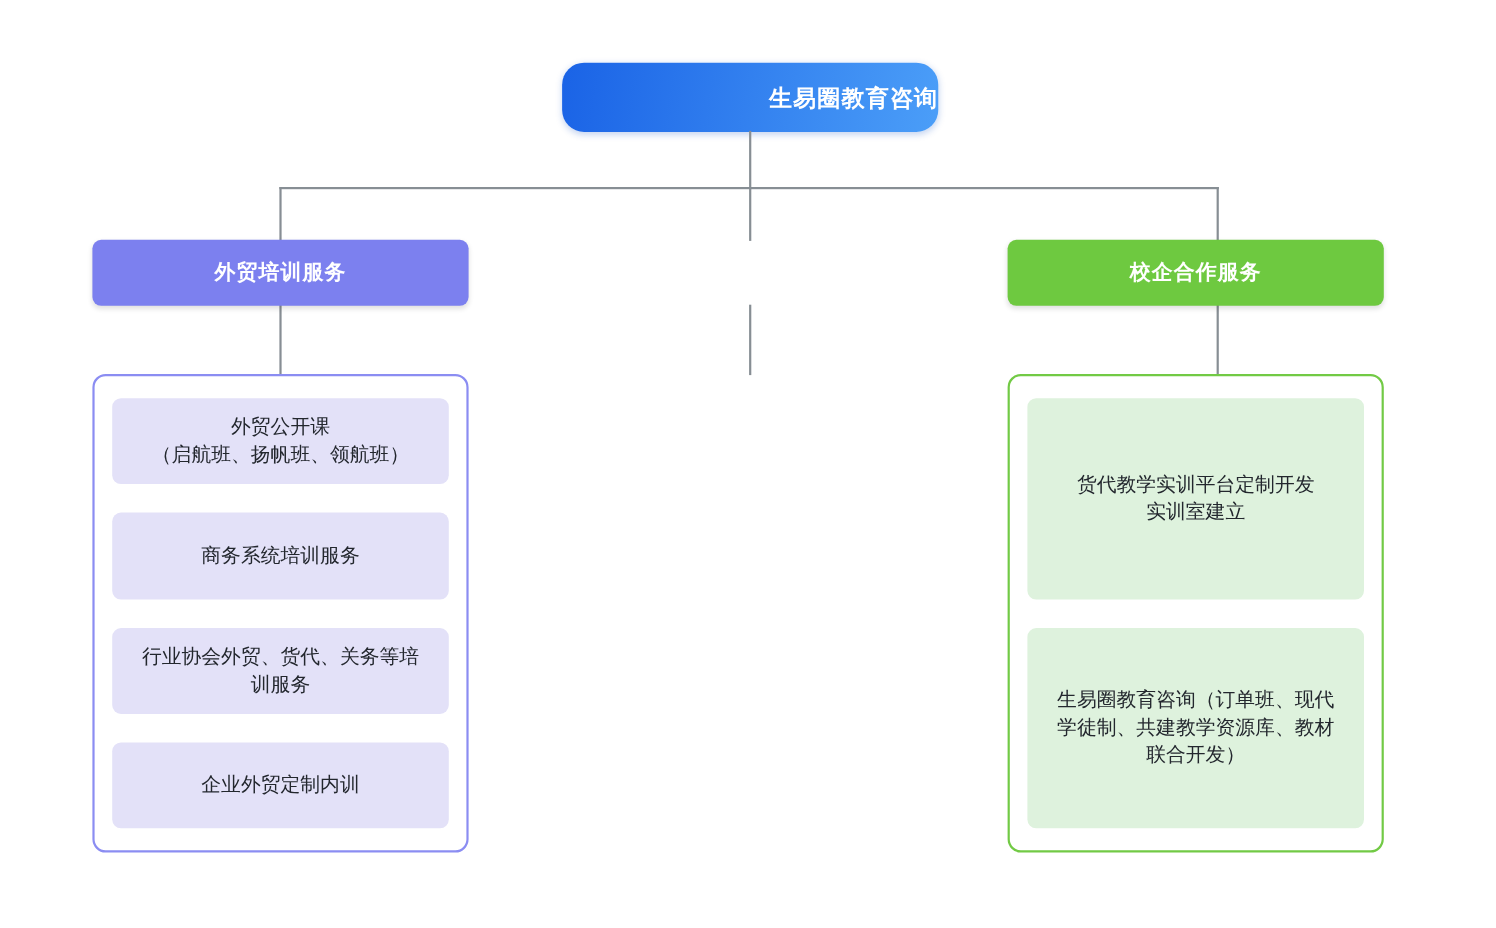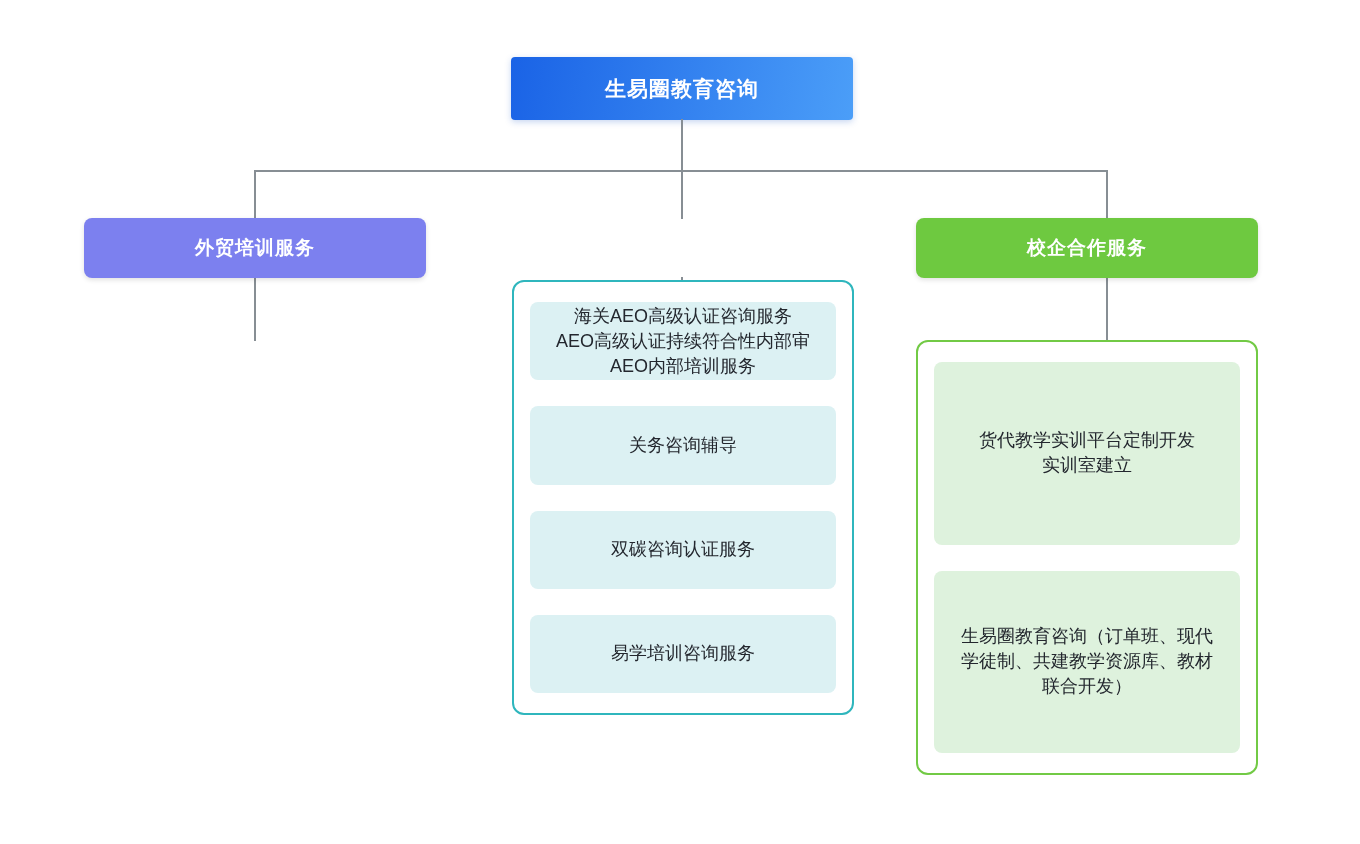--- a/index.html
+++ b/index.html
@@ -15,24 +15,24 @@
     background: #ffffff;
     overflow: hidden;
   }
   
   .root-node {
     position: absolute;
     left: 511px;
     top: 57px;
     width: 342px;
     height: 63px;
-    border-radius: 4px;
+    border-radius: 20px;
     display: flex;
     align-items: center;
-    justify-content: center;
+    justify-content: flex-end;
     box-shadow: 0 2px 6px rgba(30, 90, 200, 0.25);
   }
   .root-node span {
     color: #ffffff;
     font-size: 21px;
     font-weight: 700;
     letter-spacing: 1px;
   }
   
   .connector {
@@ -119,31 +119,30 @@
   <div class="connector v c-drop-mid"></div>
   <div class="connector v c-drop-right"></div>
   <div class="connector v c-stem-left"></div>
   <div class="connector v c-stem-mid"></div>
   <div class="connector v c-stem-right"></div>
 
   <div class="branch branch-1" style="--header-bg: #7c80ef; --border: #8b8df2; --item-bg: #e3e1f8;">
     <div class="branch-header">
       <span>外贸培训服务</span>
     </div>
+    <div class="branch-body">
+        <div class="item">外贸公开课
+（启航班、扬帆班、领航班）</div>
+        <div class="item">商务系统培训服务</div>
+        <div class="item">行业协会外贸、货代、关务等培训服务</div>
+        <div class="item">企业外贸定制内训</div>
+      </div>
   </div>
 
   <div class="branch branch-2" style="--header-bg: #2ab3ba; --border: #2fb6bd; --item-bg: #dcf1f3;">
-    <div class="branch-body">
-        <div class="item">海关AEO高级认证咨询服务
-AEO高级认证持续符合性内部审
-AEO内部培训服务</div>
-        <div class="item">关务咨询辅导</div>
-        <div class="item">双碳咨询认证服务</div>
-        <div class="item">易学培训咨询服务</div>
-      </div>
   </div>
 
   <div class="branch branch-3" style="--header-bg: #6ec940; --border: #72ca45; --item-bg: #def2dd;">
     <div class="branch-header">
       <span>校企合作服务</span>
     </div>
     <div class="branch-body">
         <div class="item">货代教学实训平台定制开发
 实训室建立</div>
         <div class="item">生易圈教育咨询（订单班、现代学徒制、共建教学资源库、教材联合开发）</div>

